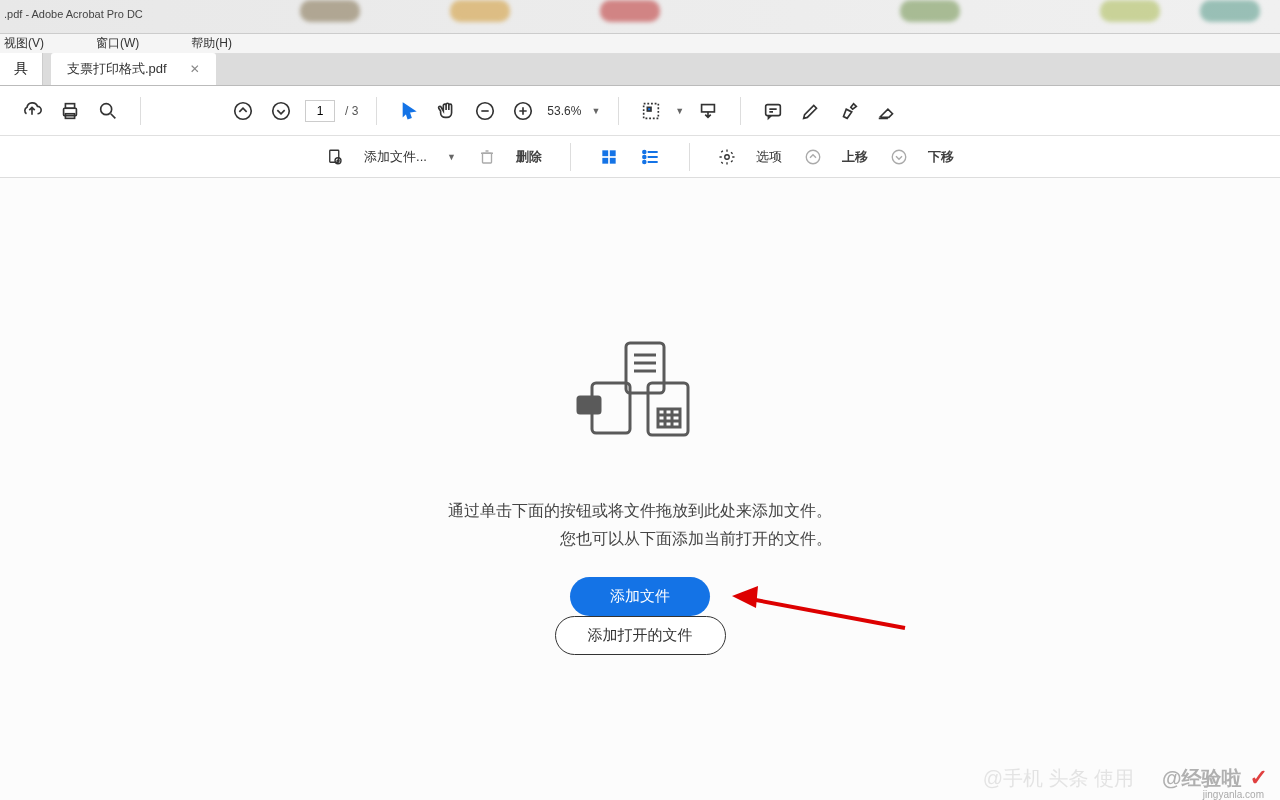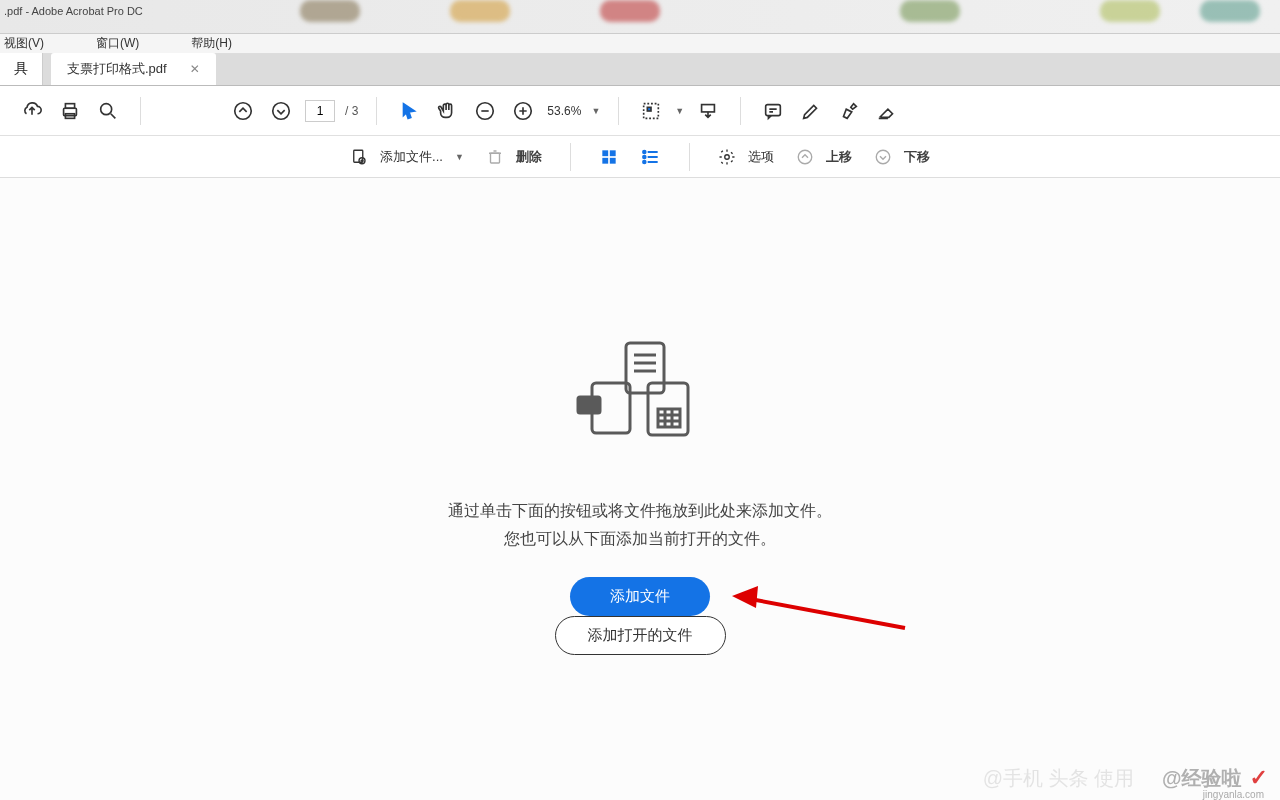--- a/index.html
+++ b/index.html
@@ -1,18 +1,18 @@
 <!DOCTYPE html>
 <html><head>
 <meta charset="utf-8">
 <style>
 * { margin: 0; padding: 0; box-sizing: border-box; font-family: "Microsoft YaHei", "Segoe UI", sans-serif; }
 body { width: 1280px; height: 800px; overflow: hidden; background: #fff; position: relative; }
 
-.titlebar { height: 34px; background: linear-gradient(90deg, #e8e8e8, #f0f0f0); display: flex; align-items: flex-end; padding: 16px 4px; font-size: 11px; color: #444; border-bottom: 1px solid #ccc; }
+.titlebar { height: 34px; background: linear-gradient(90deg, #e8e8e8, #f0f0f0); display: flex; align-items: flex-start; padding: 8px 4px; font-size: 11px; color: #444; border-bottom: 1px solid #ccc; }
 .titlebar-bg { position: absolute; top: 0; left: 0; right: 0; height: 22px; }
 .titlebar-bg span { position: absolute; width: 60px; height: 22px; border-radius: 10px; opacity: 0.6; filter: blur(2px); }
 .bg1 { background: #8a7a5a; left: 300px; }
 .bg2 { background: #d4a040; left: 450px; }
 .bg3 { background: #c04040; left: 600px; }
 .bg4 { background: #7a9a5a; left: 900px; }
 .bg5 { background: #b0c060; left: 1100px; }
 .bg6 { background: #60a090; left: 1200px; }
 
 .menubar { height: 20px; background: #f5f5f5; display: flex; align-items: center; padding: 0 4px; font-size: 12px; color: #333; border-bottom: 1px solid #ddd; gap: 40px; }
@@ -27,34 +27,34 @@
 .tb-group { display: flex; align-items: center; gap: 10px; }
 .tb-icon { width: 28px; height: 28px; display: flex; align-items: center; justify-content: center; color: #333; cursor: pointer; }
 .tb-icon svg { width: 22px; height: 22px; stroke: #333; stroke-width: 1.8; fill: none; }
 .tb-sep { width: 1px; height: 28px; background: #ddd; margin: 0 6px; }
 .page-input { width: 30px; height: 22px; border: 1px solid #ccc; text-align: center; font-size: 12px; }
 .page-total { font-size: 12px; color: #555; }
 .zoom-label { font-size: 12px; color: #333; }
 .dropdown-caret { font-size: 9px; color: #666; }
 
 .secondbar { height: 42px; background: #fff; display: flex; align-items: center; justify-content: center; gap: 22px; border-bottom: 1px solid #ddd; font-size: 13px; color: #333; }
-.sb-item { display: flex; align-items: center; gap: 12px; cursor: pointer; }
+.sb-item { display: flex; align-items: center; gap: 20px; cursor: pointer; }
 .sb-item svg { width: 18px; height: 18px; stroke: #333; stroke-width: 1.8; fill: none; }
 .sb-view-btn { width: 20px; height: 20px; display: flex; align-items: center; justify-content: center; }
 .sb-view-btn.active svg { stroke: #1473e6; }
 .sb-view-btn.tile svg rect { fill: #1473e6; stroke: none; }
 .sb-disabled { color: #404040; font-weight: bold; }
 .sb-disabled svg { stroke: #aaa; }
 
 .content { height: 634px; background: #fcfcfc; display: flex; flex-direction: column; align-items: center; justify-content: center; position: relative; }
 
 .empty-illustration { margin-bottom: 28px; }
 .empty-illustration svg { width: 140px; height: 130px; }
 
-.instruction { font-size: 16px; color: #444; text-align: center; line-height: 28px; margin-bottom: 24px; }
+.instruction { font-size: 16px; color: #444; text-align: right; line-height: 28px; margin-bottom: 24px; }
 
 .btn-primary { background: #1473e6; color: #fff; border: none; padding: 10px 40px; font-size: 15px; border-radius: 22px; cursor: pointer; font-weight: 500; }
 .btn-secondary { background: #fff; color: #333; border: 1.5px solid #333; padding: 9px 32px; font-size: 15px; border-radius: 22px; cursor: pointer; }
 
 .arrow-annotation { position: absolute; right: 370px; top: 400px; }
 .arrow-annotation svg { width: 180px; height: 60px; }
 
 .watermark { position: absolute; right: 12px; bottom: 8px; font-size: 20px; color: #c0c0c0; display: flex; align-items: baseline; gap: 8px; }
 .watermark .wm-brand { color: #b0b0b0; font-weight: bold; margin-left: 20px; }
 .watermark .wm-check { color: #e04040; font-size: 22px; font-weight: bold; }

